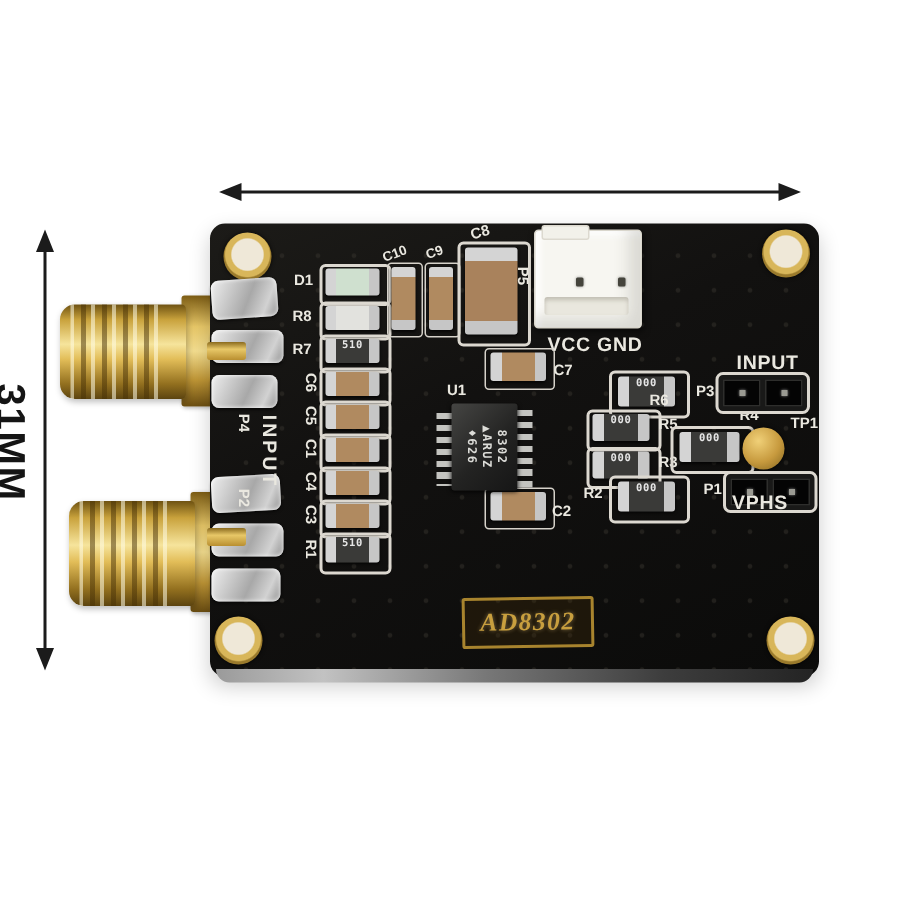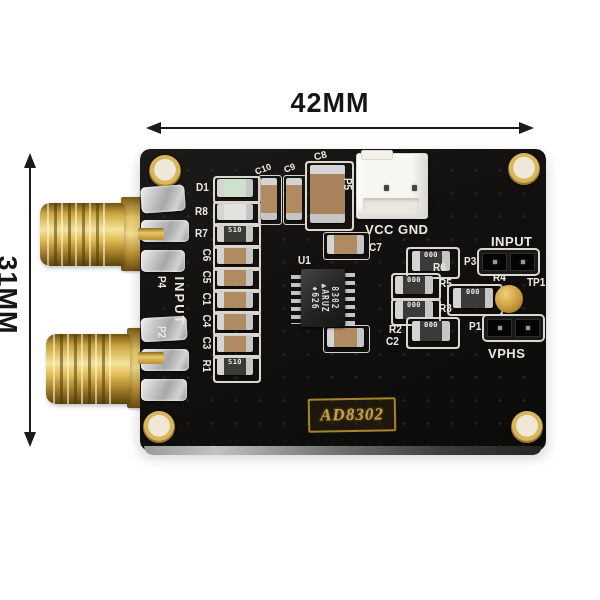--- a/index.html
+++ b/index.html
@@ -97,21 +97,20 @@
       background:linear-gradient(115deg,#efefef,#a8a8a8 55%,#d2d2d2 80%,#909090);
       box-shadow:inset 0 0 3px #fff,0 1px 2px rgba(0,0,0,.6);}
   .smapin{position:absolute;border-radius:2px;
       background:linear-gradient(180deg,#8a6a1e,#e8c868 40%,#b98f30);}
 </style>
 </head>
 <body>
 
 <div class="stage">
 
-  <div class="dim-label" style="left:270px;top:88px;width:120px;">42MM</div>
   <div class="dim-line" style="left:152px;top:127px;width:376px;height:2px;"></div>
   <div class="arrowhead ah-left" style="left:146px;top:122px;"></div>
   <div class="arrowhead ah-right" style="left:519px;top:122px;"></div>
 
   <div class="dim-label rot" style="left:-31px;top:282px;width:80px;height:26px;">31MM</div>
   <div class="dim-line" style="left:29px;top:160px;width:2px;height:280px;"></div>
   <div class="arrowhead ah-up" style="left:24px;top:153px;"></div>
   <div class="arrowhead ah-down" style="left:24px;top:432px;"></div>
 
   <div class="sma-flange" style="left:121px;top:197px;width:23px;height:74px;"></div>
@@ -199,21 +198,21 @@
     </div>
     <div class="silk s10 rot" style="left:182px;top:30px;width:50px;">P5</div>
     <div class="silk s13" style="left:225px;top:74px;">VCC GND</div>
 
     <div class="obox1" style="left:183px;top:83px;width:45px;height:26px;"></div>
     <div class="cmp ch" style="left:187px;top:86px;width:37px;height:19px;"></div>
     <div class="silk s10" style="left:229px;top:94px;">C7</div>
 
     <div class="obox1" style="left:183px;top:176px;width:45px;height:26px;"></div>
     <div class="cmp ch" style="left:187px;top:179px;width:37px;height:19px;"></div>
-    <div class="silk s10" style="left:246px;top:188px;">C2</div>
+    <div class="silk s10" style="left:228px;top:188px;">C2</div>
 
     <div class="silk s10" style="left:158px;top:107px;">U1</div>
     <div class="chip-pins" style="left:151px;top:126px;height:49px;"></div>
     <div class="chip-pins" style="left:204px;top:124px;height:52px;"></div>
     <div class="chip-body">
       <div class="chip-txt">
         <div>8302</div>
         <div>▲ARUZ</div>
         <div>♦626</div>
       </div>
@@ -257,20 +256,20 @@
     </div>
 
     <div class="tp" style="left:355px;top:136px;"></div>
     <div class="silk s10" style="left:387px;top:129px;">TP1</div>
 
     <div class="silk s10" style="left:329px;top:173px;">P1</div>
     <div class="hdr" style="left:342px;top:165px;width:63px;height:28px;">
       <div class="sock"></div>
       <div class="sock"></div>
     </div>
-    <div class="silk s13" style="left:348px;top:198px;">VPHS</div>
+    <div class="silk s13" style="left:348px;top:179px;">VPHS</div>
 
     <div class="stamp">
       <span>AD8302</span>
     </div>
   </div>
 
 </div>
 
 </body></html>

